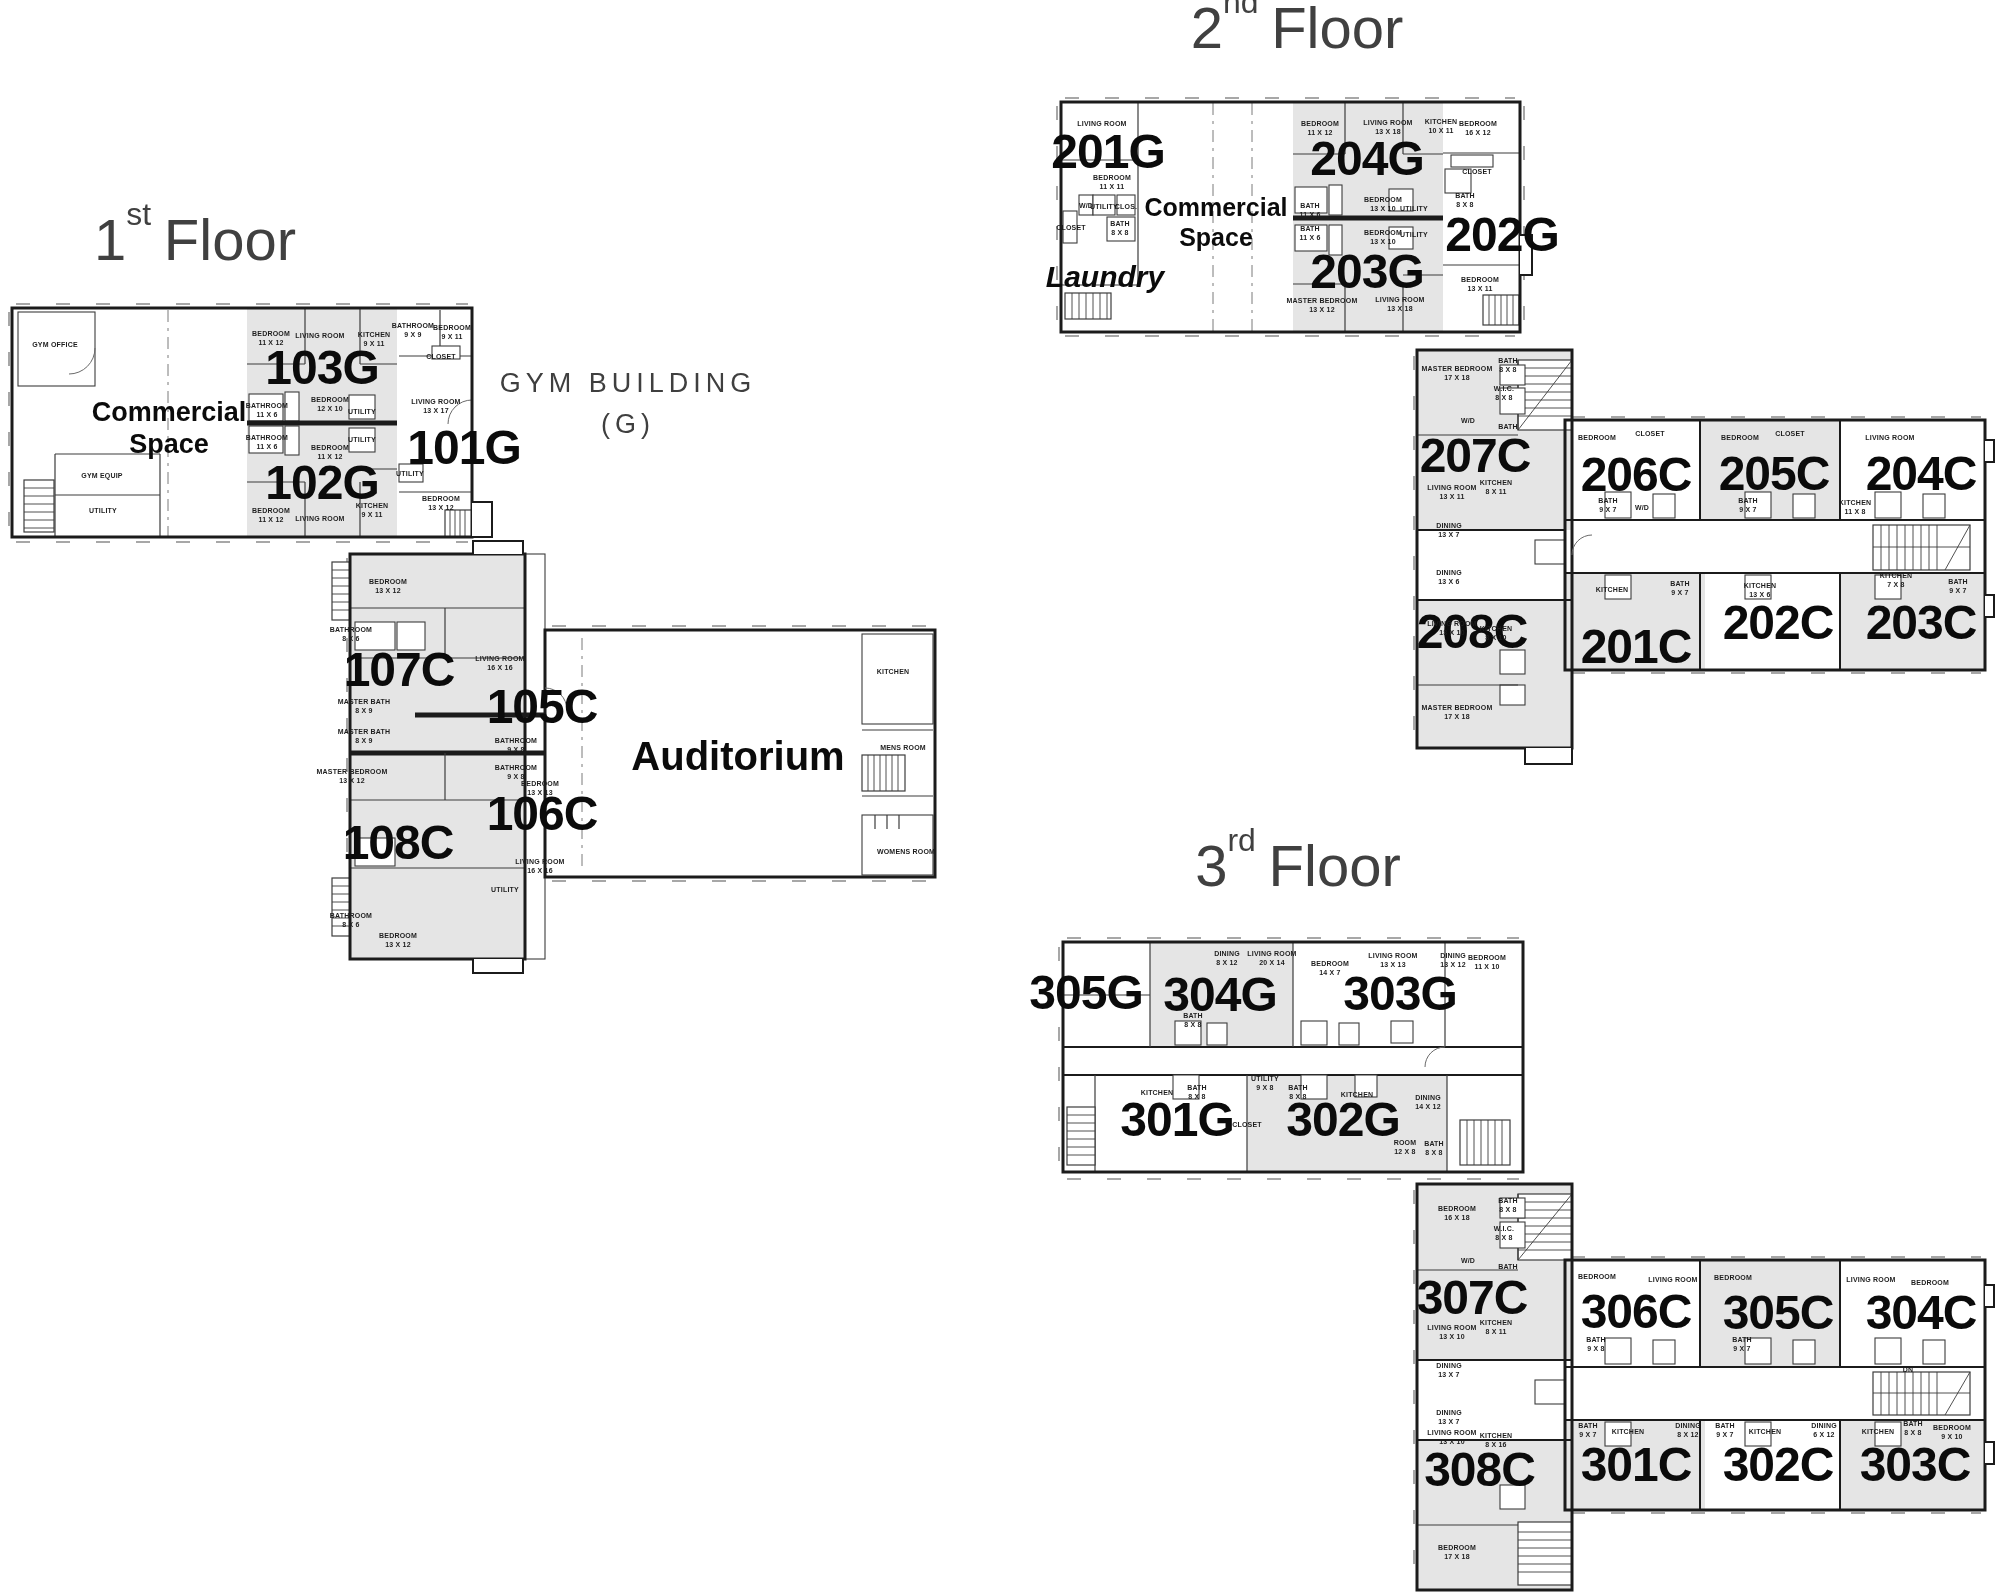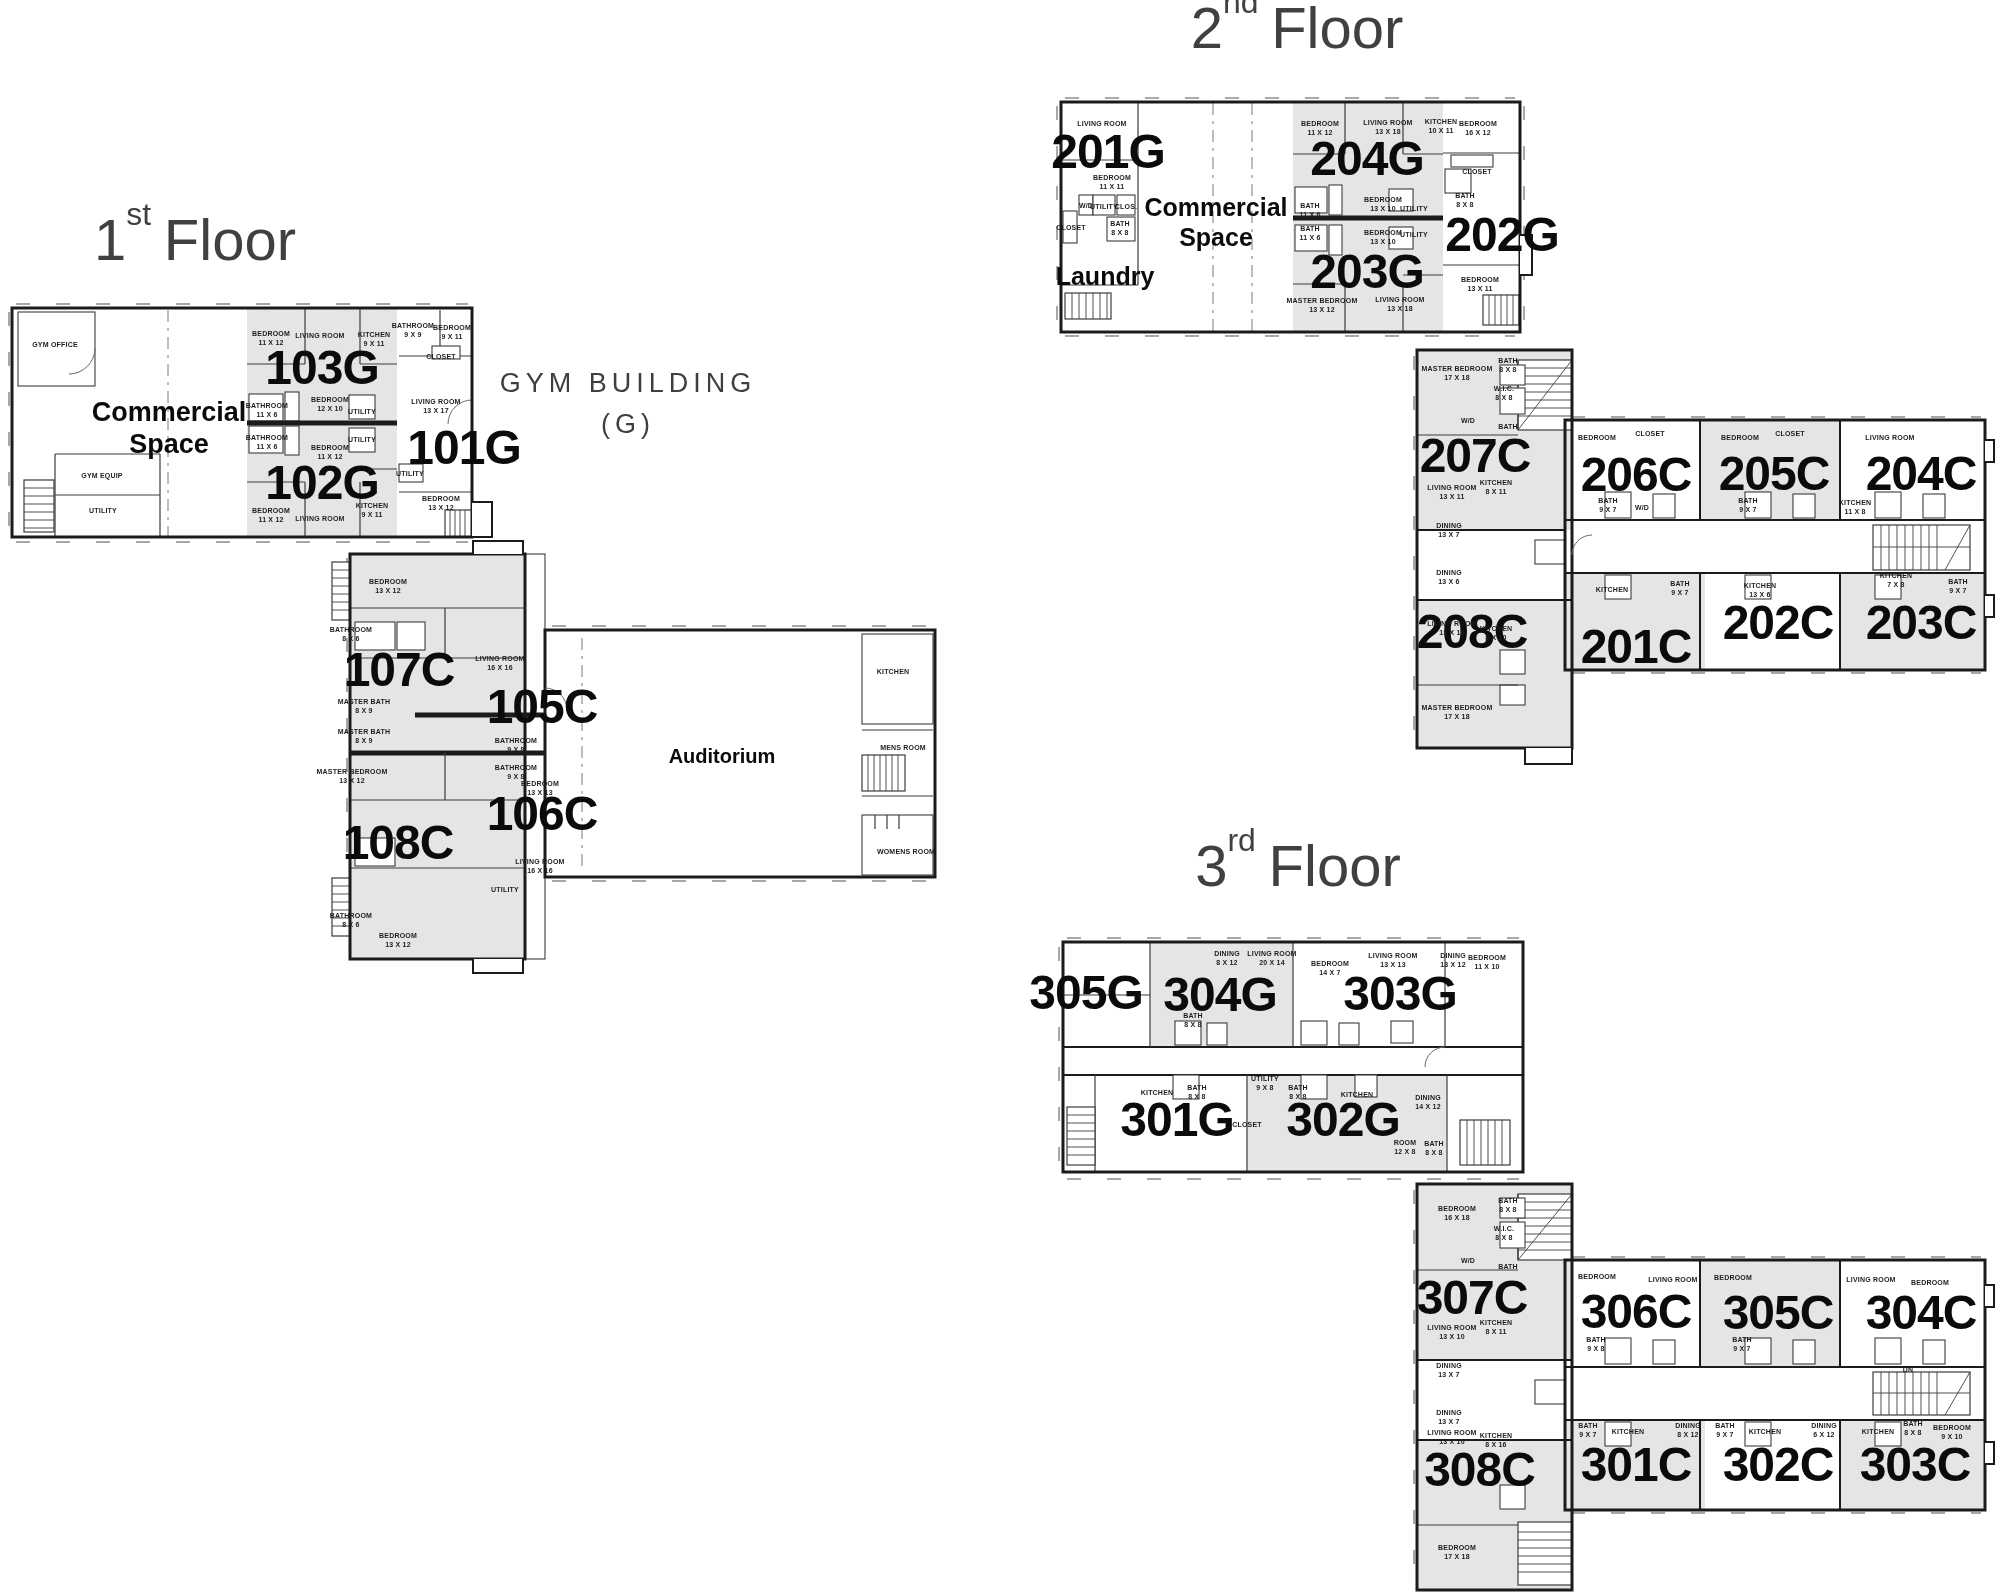--- a/index.html
+++ b/index.html
@@ -226,21 +226,21 @@
 </svg>
 
 <div id="label-layer" style="position:absolute;left:0;top:0;width:2000px;height:1593px;">
     <div class="floor-title lbl" style="left: 195px; top: 240px;"><span>1</span><sup>st</sup><span class="tword">Floor</span></div>
     <div class="building-label lbl" style="left: 628px; top: 404px;">
       <span class="bl">GYM BUILDING</span>
       <span class="bl">(G)</span>
     </div>
     <div class="area-label lbl" style="left: 169px; top: 429px; font-size: 27px;">Commercial
 Space</div>
-    <div class="area-label lbl" style="left: 722px; top: 757px; font-size: 20px;">Auditorium</div>
+    <div class="area-label lbl" style="left: 738px; top: 757px; font-size: 40px;">Auditorium</div>
     <div class="unit-label lbl" style="left: 322px; top: 368px;">103G</div>
     <div class="unit-label lbl" style="left: 322px; top: 483px;">102G</div>
     <div class="unit-label lbl" style="left: 464px; top: 448px;">101G</div>
     <div class="unit-label lbl" style="left: 399px; top: 670px;">107C</div>
     <div class="unit-label lbl" style="left: 542px; top: 707px;">105C</div>
     <div class="unit-label lbl" style="left: 542px; top: 814px;">106C</div>
     <div class="unit-label lbl" style="left: 398px; top: 843px;">108C</div>
     <div class="room-label lbl" style="left: 55px; top: 345px;">GYM OFFICE</div>
     <div class="room-label lbl" style="left: 102px; top: 476px;">GYM EQUIP</div>
     <div class="room-label lbl" style="left: 103px; top: 511px;">UTILITY</div>
@@ -298,21 +298,21 @@
 13 X 13</div>
     <div class="room-label lbl" style="left: 540px; top: 866px;">LIVING ROOM
 16 X 16</div>
     <div class="room-label lbl" style="left: 505px; top: 890px;">UTILITY</div>
     <div class="room-label lbl" style="left: 893px; top: 672px;">KITCHEN</div>
     <div class="room-label lbl" style="left: 903px; top: 748px;">MENS ROOM</div>
     <div class="room-label lbl" style="left: 906px; top: 852px;">WOMENS ROOM</div>
     <div class="floor-title lbl" style="left: 1297px; top: 28px;"><span>2</span><sup>nd</sup><span class="tword">Floor</span></div>
     <div class="area-label lbl" style="left: 1216px; top: 222px; font-size: 25px;">Commercial
 Space</div>
-    <div class="area-label lbl" style="left: 1105px; top: 277px; font-size: 25px;">Laundry</div>
+    <div class="area-label lbl" style="left: 1105px; top: 277px; font-size: 30px; font-style: italic;">Laundry</div>
     <div class="unit-label lbl" style="left: 1108px; top: 152px;">201G</div>
     <div class="unit-label lbl" style="left: 1367px; top: 159px;">204G</div>
     <div class="unit-label lbl" style="left: 1367px; top: 272px;">203G</div>
     <div class="unit-label lbl" style="left: 1502px; top: 235px;">202G</div>
     <div class="unit-label lbl" style="left: 1475px; top: 456px;">207C</div>
     <div class="unit-label lbl" style="left: 1636px; top: 475px;">206C</div>
     <div class="unit-label lbl" style="left: 1774px; top: 474px;">205C</div>
     <div class="unit-label lbl" style="left: 1921px; top: 474px;">204C</div>
     <div class="unit-label lbl" style="left: 1472px; top: 632px;">208C</div>
     <div class="unit-label lbl" style="left: 1636px; top: 623px; margin-top: 24px;">201C</div>

